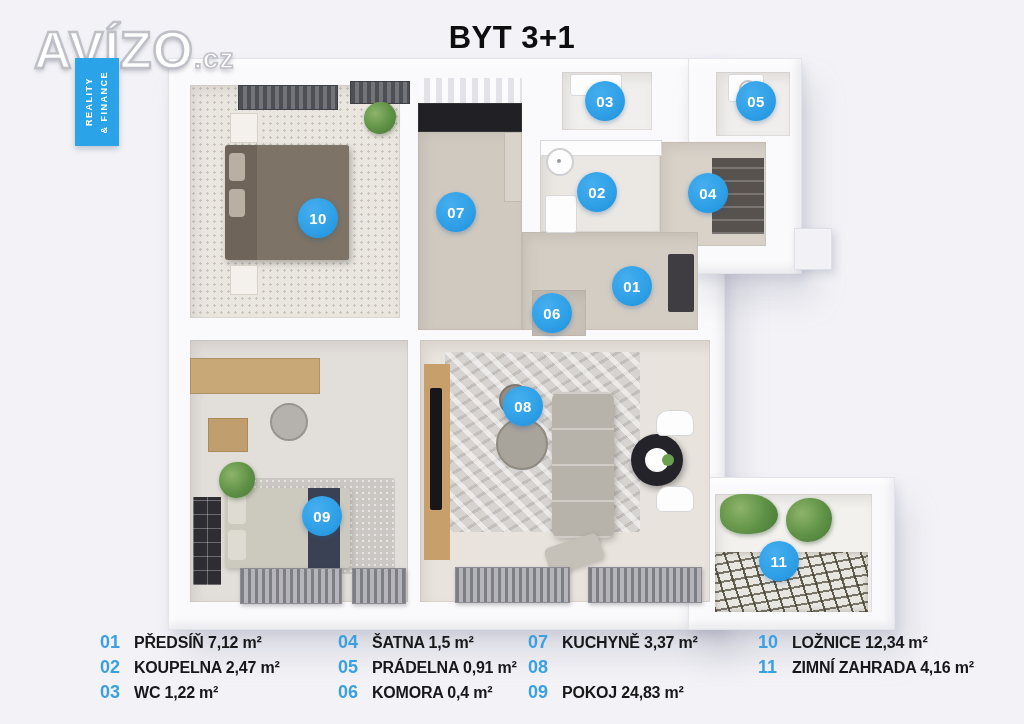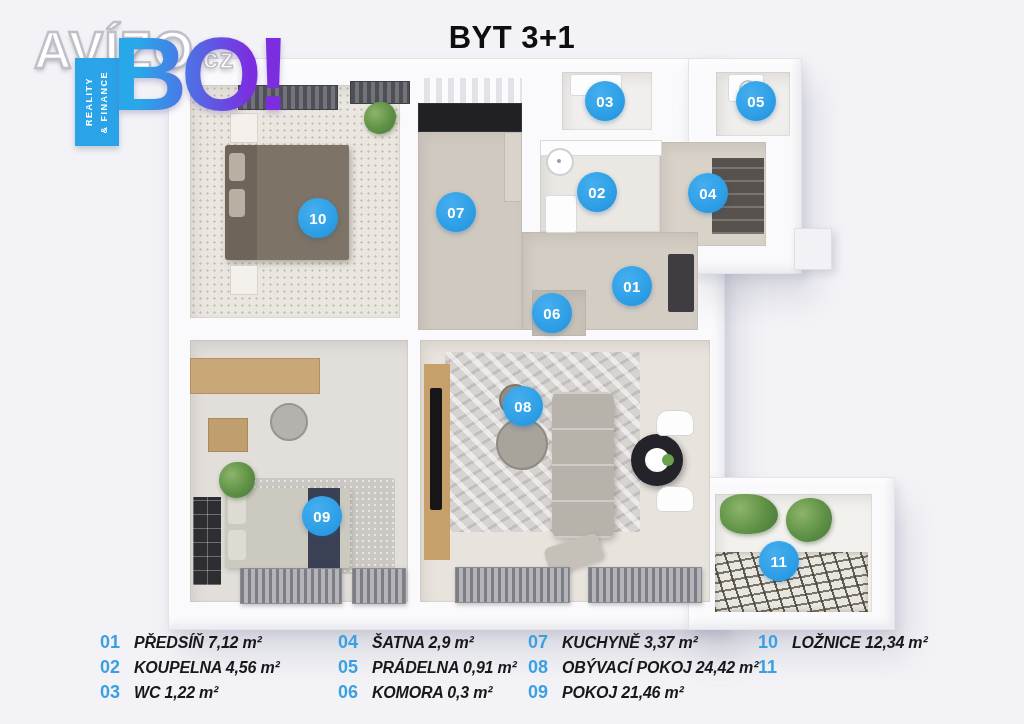--- a/index.html
+++ b/index.html
@@ -143,34 +143,33 @@
   .marker{position:absolute;width:40px;height:40px;border-radius:50%;
     background:radial-gradient(circle at 38% 32%,#45aeef,var(--marker-blue) 60%,#1f8fd6);
     color:#fff;font-size:15px;font-weight:700;display:flex;align-items:center;justify-content:center;
     box-shadow:0 2px 5px rgba(30,90,140,.35);letter-spacing:.5px;}
   
   .legend{position:absolute;left:0;top:632px;width:1024px;height:92px;}
   .legend-col{position:absolute;top:0;display:flex;flex-direction:column;}
   .col-0{left:100px;} .col-1{left:338px;} .col-2{left:528px;} .col-3{left:758px;}
   .legend-item{display:flex;align-items:baseline;height:25px;}
   .lnum{color:var(--legend-number-blue);font-size:18px;font-weight:700;width:34px;flex:0 0 34px;}
-  .llabel{color:#18181b;font-size:16px;font-weight:700;letter-spacing:-.2px;white-space:nowrap;font-style:italic;}
+  .llabel{color:#18181b;font-size:16px;font-weight:700;letter-spacing:-.2px;white-space:nowrap;}
 </style>
 </head>
 <body style="--marker-blue: #2e9fe6; --legend-number-blue: #3aa0e2; --tagline-box-blue: #2aa3e8; --bo-gradient-start: #29a8e9; --bo-gradient-end: #7b2ee0;">
 
 <div class="title">BYT 3+1</div>
 
 <div class="logo">
   <div class="logo-avizo"><span>AVÍZO</span><span class="logo-tld">.cz</span></div>
   <div class="logo-box">
     <span>REALITY</span>
     <span>&amp; FINANCE</span>
   </div>
-  <div class="logo-bo">BO!</div>
 </div>
 
 <div class="plan">
   <div class="wall-block block-main"></div>
   <div class="wall-block block-topright"></div>
   <div class="wall-block block-garden"></div>
   <div class="abs entry-step"></div>
 
   <div class="room speckle room-bedroom"></div>
   <div class="room room-kitchen"></div>
@@ -255,57 +254,57 @@
 </div>
 
 <div class="legend">
   <div class="legend-col col-0">
       <div class="legend-item">
         <span class="lnum">01</span>
         <span class="llabel">PŘEDSÍŇ 7,12 m²</span>
       </div>
       <div class="legend-item">
         <span class="lnum">02</span>
-        <span class="llabel">KOUPELNA 4,56 m²</span>
+        <span class="llabel">KOUPELNA 2,47 m²</span>
       </div>
       <div class="legend-item">
         <span class="lnum">03</span>
         <span class="llabel">WC 1,22 m²</span>
       </div>
     </div>
   <div class="legend-col col-1">
       <div class="legend-item">
         <span class="lnum">04</span>
-        <span class="llabel">ŠATNA 2,9 m²</span>
+        <span class="llabel">ŠATNA 1,5 m²</span>
       </div>
       <div class="legend-item">
         <span class="lnum">05</span>
         <span class="llabel">PRÁDELNA 0,91 m²</span>
       </div>
       <div class="legend-item">
         <span class="lnum">06</span>
-        <span class="llabel">KOMORA 0,3 m²</span>
+        <span class="llabel">KOMORA 0,4 m²</span>
       </div>
     </div>
   <div class="legend-col col-2">
       <div class="legend-item">
         <span class="lnum">07</span>
         <span class="llabel">KUCHYNĚ 3,37 m²</span>
       </div>
       <div class="legend-item">
         <span class="lnum">08</span>
-        <span class="llabel">OBÝVACÍ POKOJ 24,42 m²</span>
       </div>
       <div class="legend-item">
         <span class="lnum">09</span>
-        <span class="llabel">POKOJ 21,46 m²</span>
+        <span class="llabel">POKOJ 24,83 m²</span>
       </div>
     </div>
   <div class="legend-col col-3">
       <div class="legend-item">
         <span class="lnum">10</span>
         <span class="llabel">LOŽNICE 12,34 m²</span>
       </div>
       <div class="legend-item">
         <span class="lnum">11</span>
+        <span class="llabel">ZIMNÍ ZAHRADA 4,16 m²</span>
       </div>
     </div>
 </div>
 
 </body></html>

